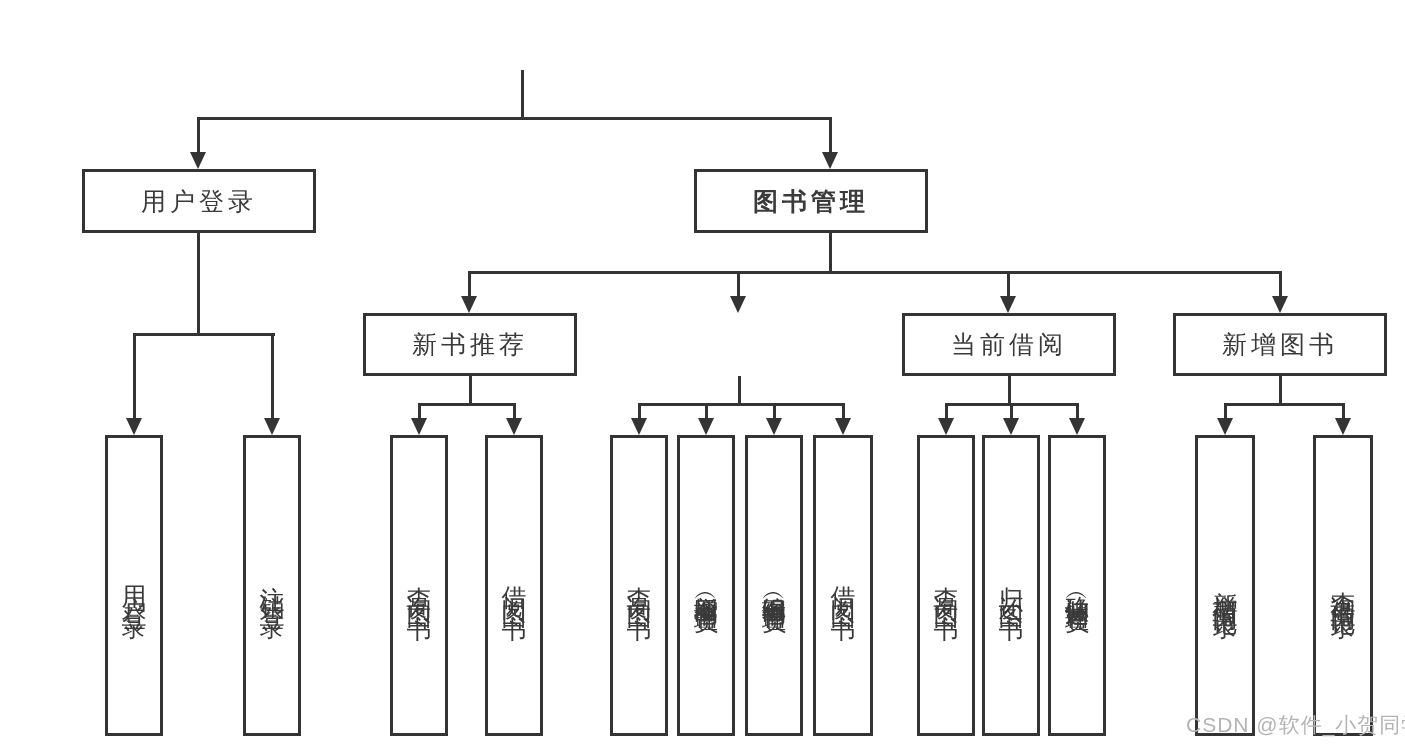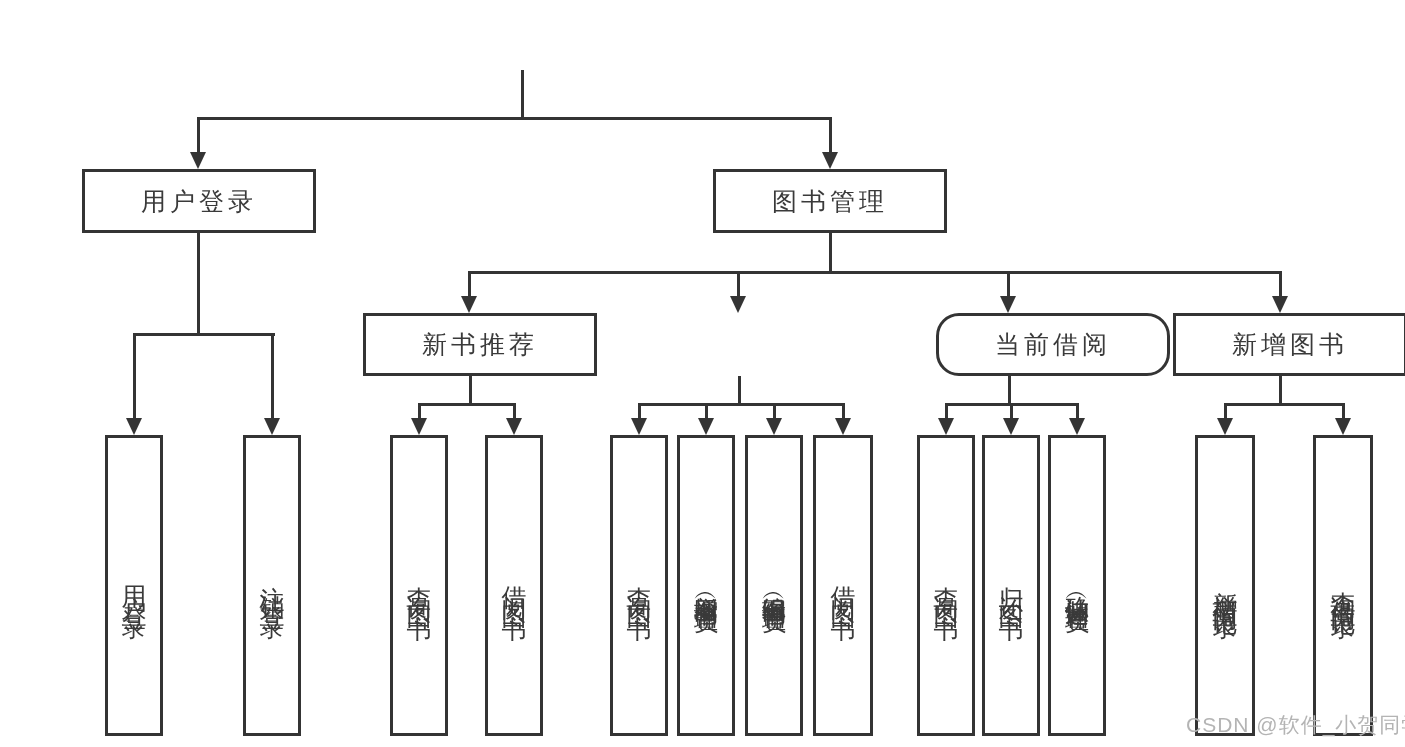--- a/index.html
+++ b/index.html
@@ -7,21 +7,21 @@
     position:relative;width:1405px;height:747px;background:#ffffff;
     font-family:"Liberation Sans",sans-serif;color:#3a3a3a;overflow:hidden;
   }
   .box{
     position:absolute;background:#ffffff;border:3px solid #343434;
     box-sizing:border-box;display:flex;align-items:center;justify-content:center;
     font-size:25px;color:#3a3a3a;z-index:2;
   }
   .root{left:22px;top:14px;width:1001px;height:56px;letter-spacing:3px;}
   .l2{top:169px;width:234px;height:64px;letter-spacing:4px;}
-  .l3{top:313px;width:234px;height:63px;letter-spacing:4px;}
+  .l3{top:313px;width:214px;height:63px;letter-spacing:4px;}
   .leaf{
     top:435px;width:58px;height:301px;
     writing-mode:vertical-rl;text-orientation:mixed;
     letter-spacing:10px;line-height:1;
   }
   .leaf.mid{letter-spacing:5px;}
   .leaf.long{letter-spacing:2px;font-size:24px;}
   .vl,.hl{position:absolute;background:#343434;z-index:1;}
   .vl{width:3px;}
   .hl{height:3px;}
@@ -35,24 +35,24 @@
     font-size:21px;color:#b4b4b4;letter-spacing:1px;white-space:nowrap;
   }
 </style>
 </head>
 <body>
 
 <div id="canvas">
 
 
   <div class="box l2" style="left:82px;">用户登录</div>
-  <div class="box l2" style="left:713px;">图书管理</div>
+  <div class="box l2" style="left:694px;font-weight:bold;">图书管理</div>
 
   <div class="box l3" style="left:363px;">新书推荐</div>
-  <div class="box l3" style="left:936px;border-radius:23px;">当前借阅</div>
+  <div class="box l3" style="left:902px;">当前借阅</div>
   <div class="box l3" style="left:1173px;">新增图书</div>
 
   <div class="box leaf" style="left:105px;">用户登录</div>
   <div class="box leaf" style="left:243px;">注销登录</div>
 
   <div class="box leaf" style="left:390px;">查询图书</div>
   <div class="box leaf" style="left:485px;">借阅图书</div>
 
   <div class="box leaf" style="left:610px;">查询图书</div>
   <div class="box leaf long" style="left:677px;">新增图书（管理员）</div>

